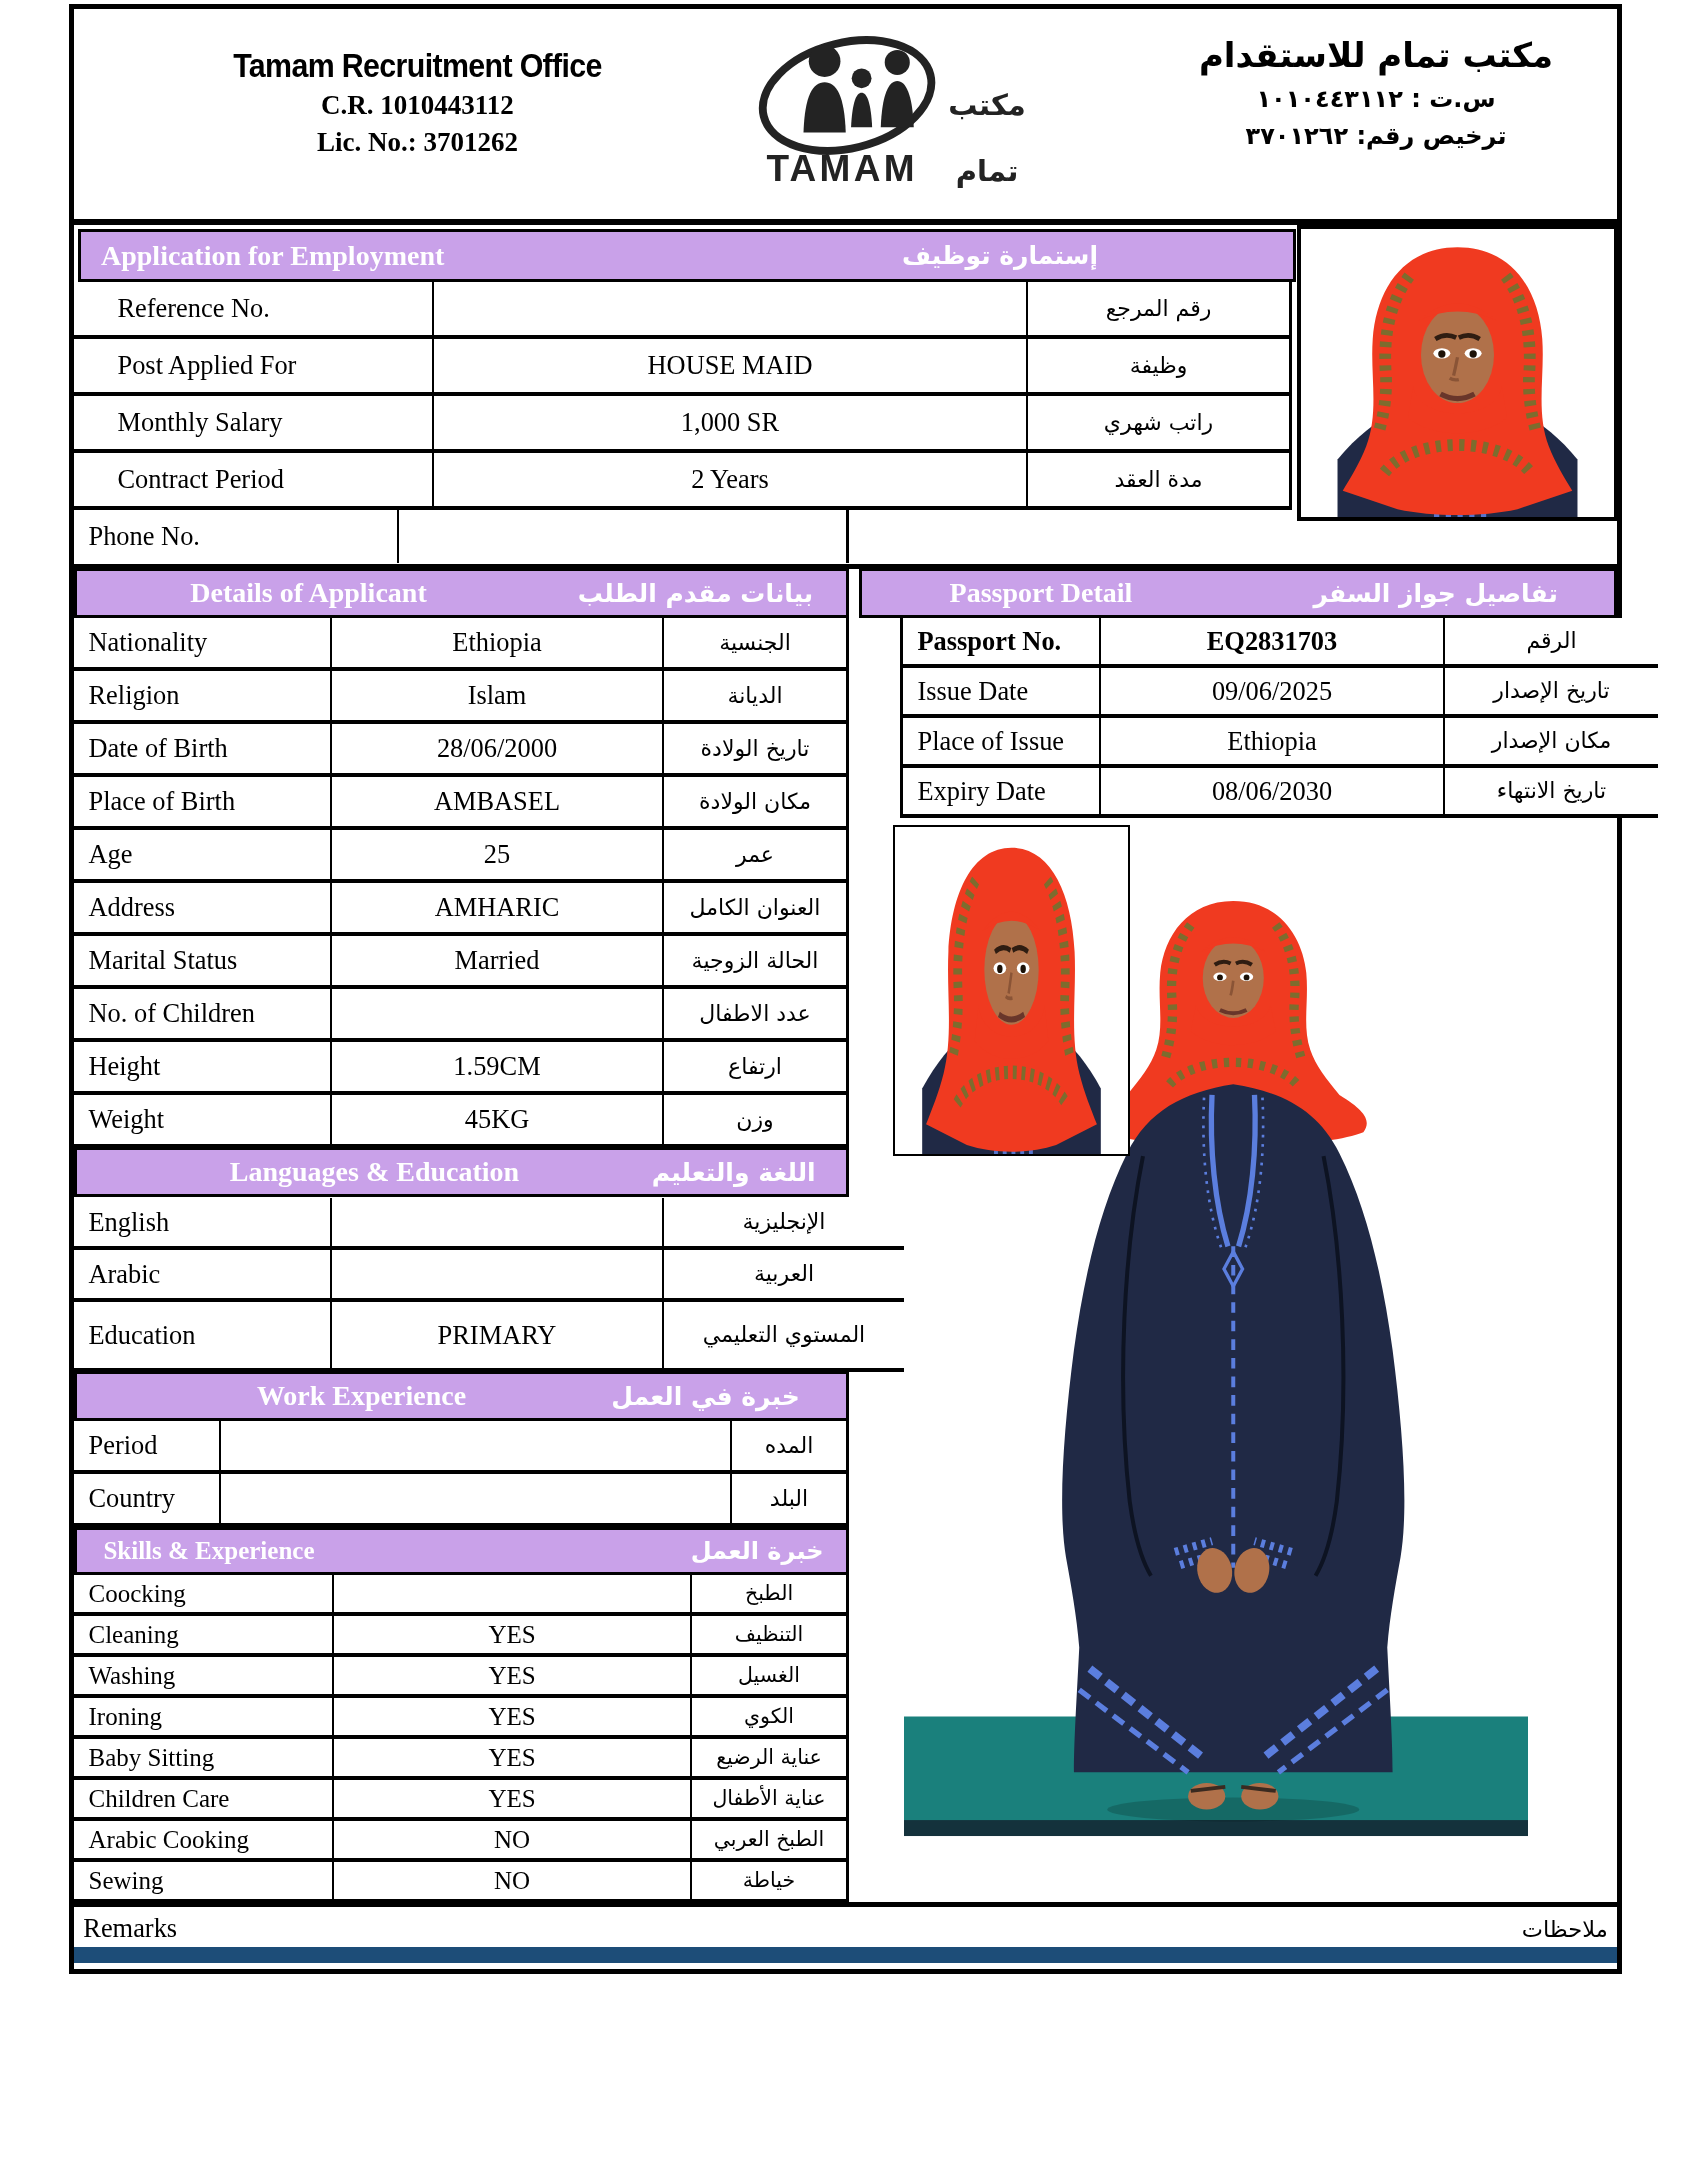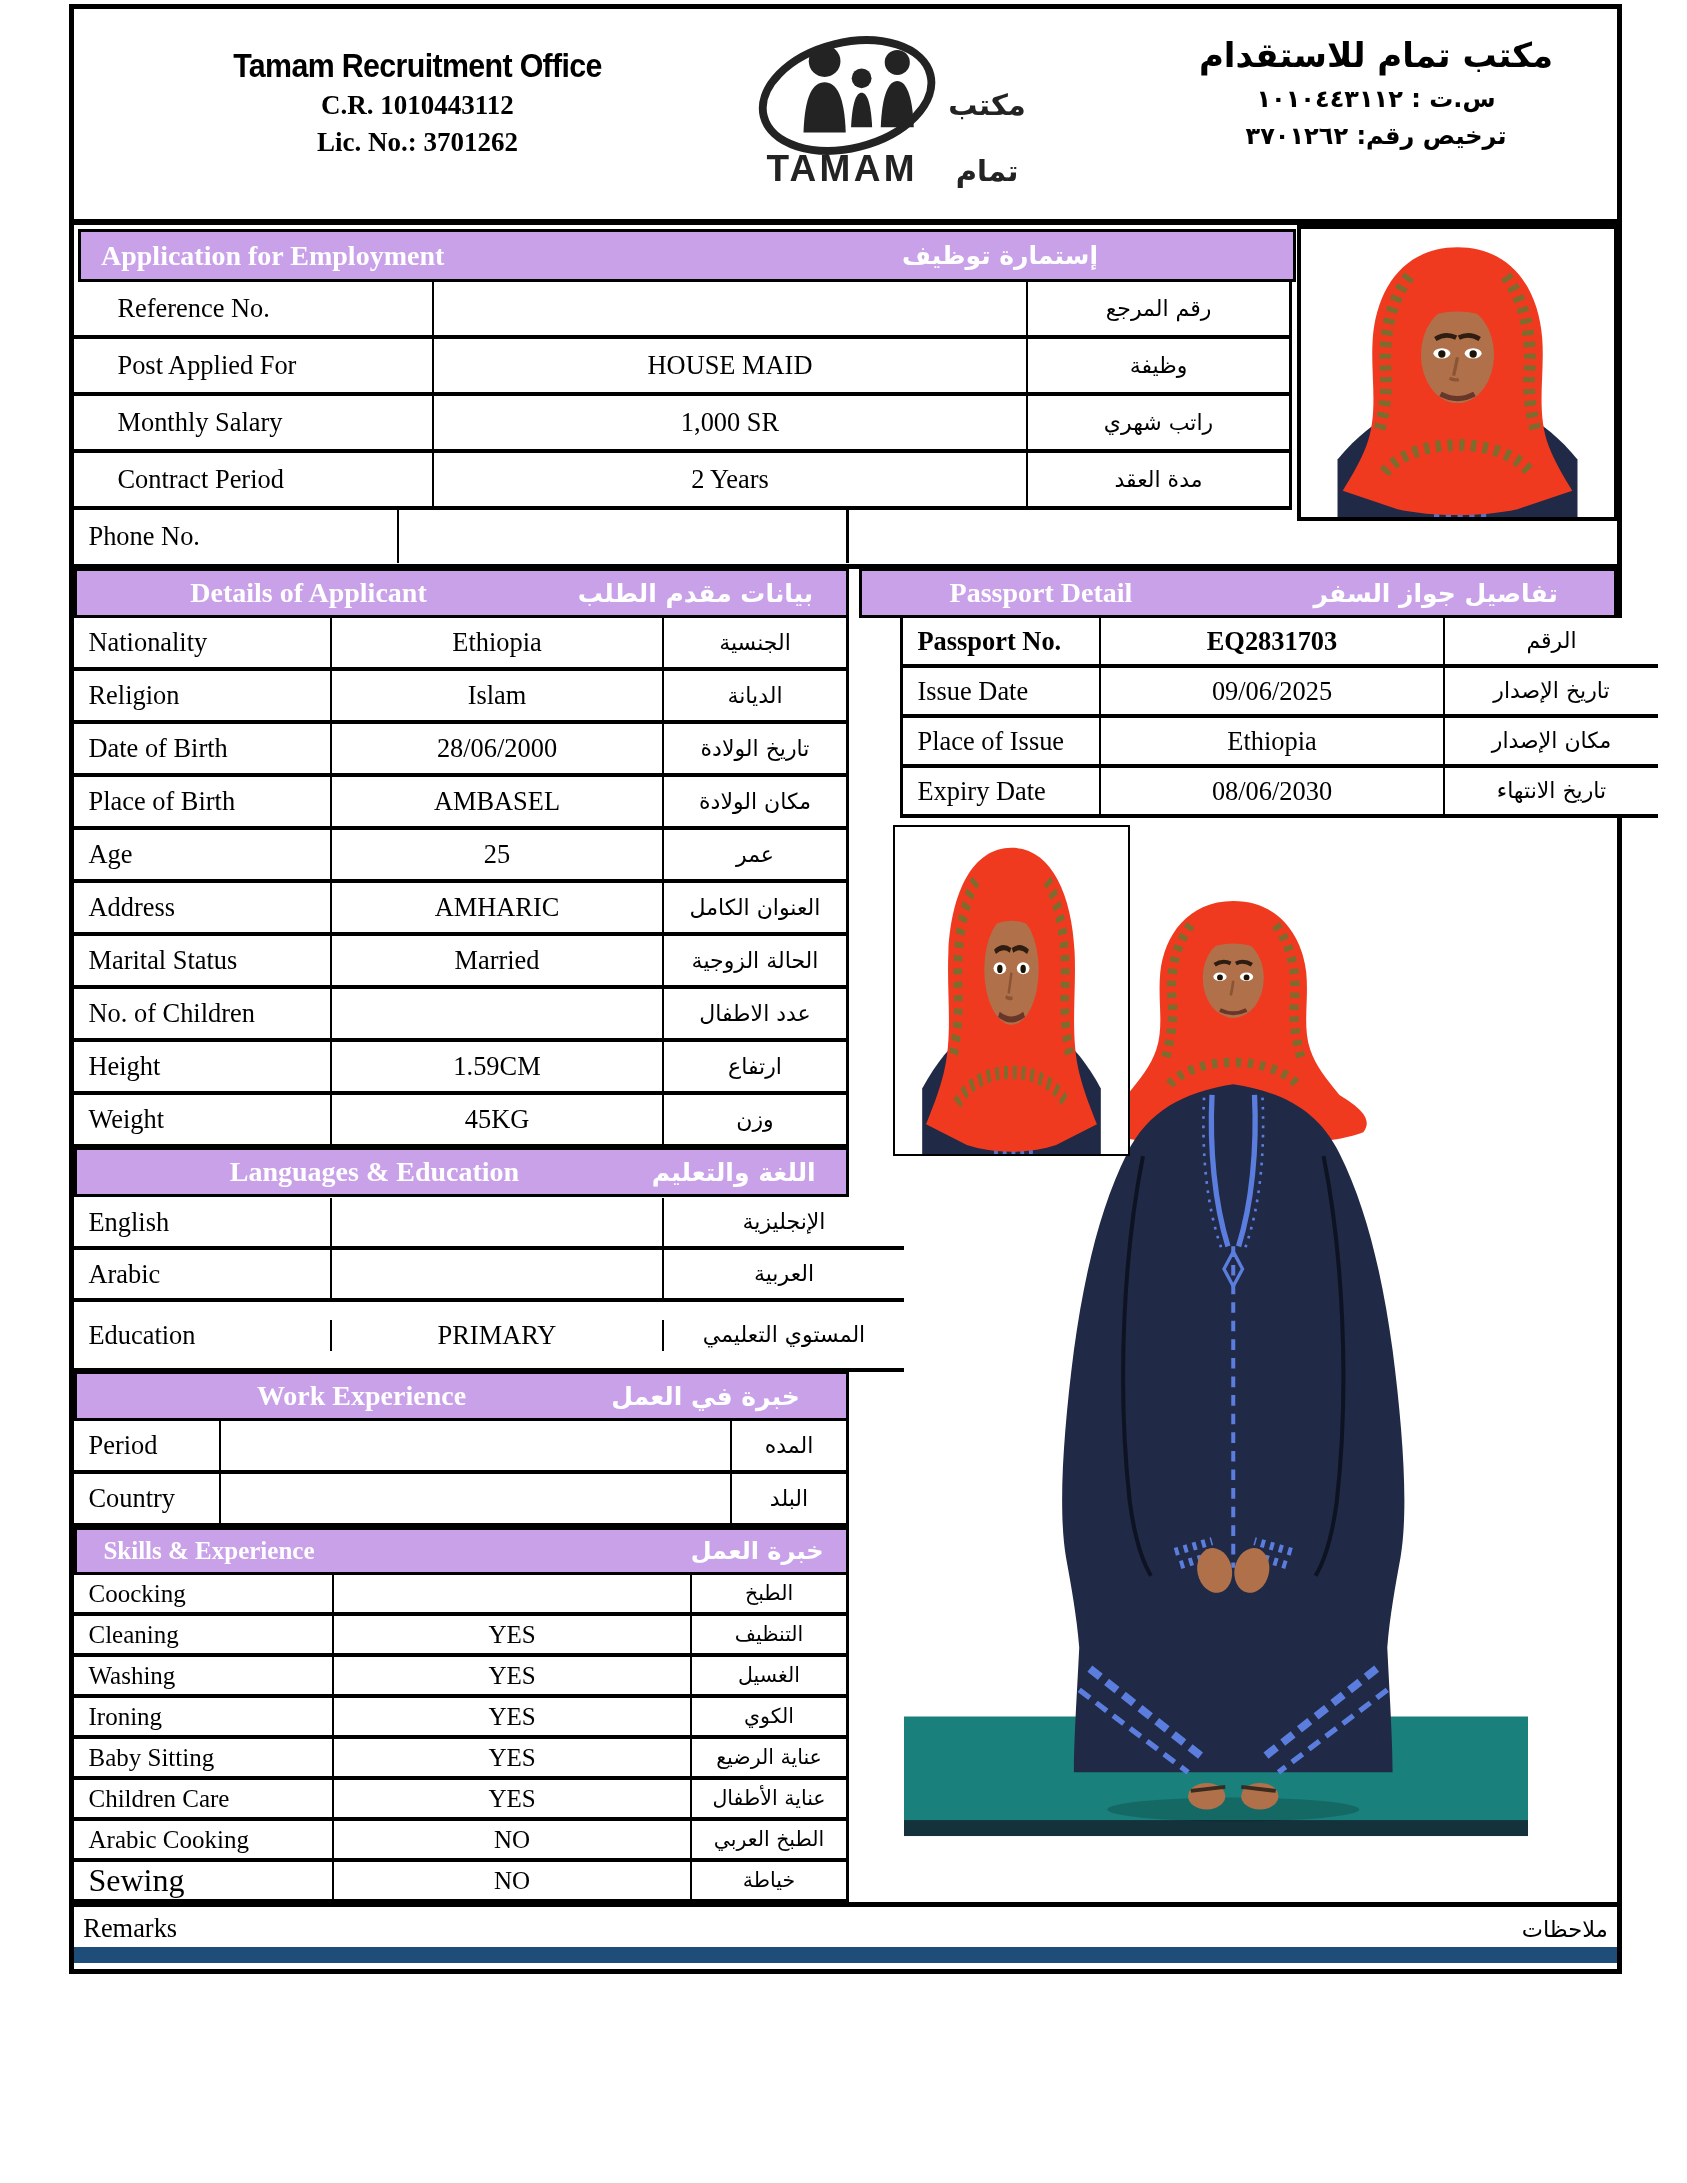--- a/index.html
+++ b/index.html
@@ -29,21 +29,21 @@
   .bl5{border-left:3.3px solid #000;margin-left:41px;}
   .trow{display:flex;box-sizing:border-box;border-bottom:4px solid #000;background:#fff;}
   .cell{box-sizing:border-box;display:flex;align-items:center;overflow:hidden;}
   .lab{justify-content:flex-start;padding-left:14.5px;font-size:26.4px;}
   .val{justify-content:center;font-size:26.4px;text-align:center;}
   .arc{justify-content:center;font-family:"DejaVu Sans",sans-serif;font-size:22px;direction:rtl;text-align:center;line-height:1.25;flex:1;}
   .b1{border-right:2.6px solid #000;}
   .b2{border-right:3.3px solid #000;}
   .bold{font-weight:bold;}
   .hA{height:57px;padding-left:29px;} .hD{height:53px;} .hP{height:50px;}
-  .hL{height:52px;} .hE{height:70px;align-items:center;} .hW{height:53px;} .hS{height:41px;}
+  .hL{height:52px;} .hE{height:70px;} .hW{height:53px;} .hS{height:41px;}
   .wA1{width:331px;} .wA2{width:594px;}
   .wPh1{width:325px;} .wPh2{width:450px;}
   .wD1{width:258px;} .wD2{width:332px;}
   .wP1{width:198px;} .wP2{width:344px;}
   .wW1{width:147px;} .wW2{width:511px;}
   .wS1{width:260px;} .wS2{width:358px;}
   .name-cell{flex:1;display:flex;align-items:center;justify-content:center;padding-left:284px;
              font-weight:bold;font-size:30px;letter-spacing:0.7px;}
   .hline{background:#000;}
   .navybar{background:#1d4d78;}
@@ -369,21 +369,21 @@
         <div class="cell lab b1 wS1" style="font-size:25px;">Children Care</div>
         <div class="cell val b1 wS2" style="font-size:25px;">YES</div>
         <div class="cell arc" style="font-size:20.5px;">عناية الأطفال</div>
       </div>
       <div class="trow hS">
         <div class="cell lab b1 wS1" style="font-size:25px;">Arabic Cooking</div>
         <div class="cell val b1 wS2" style="font-size:25px;">NO</div>
         <div class="cell arc" style="font-size:20.5px;">الطبخ العربي</div>
       </div>
       <div class="trow hS">
-        <div class="cell lab b1 wS1" style="font-size:32px;">Sewing</div>
+        <div class="cell lab b1 wS1" style="font-size:25px;">Sewing</div>
         <div class="cell val b1 wS2" style="font-size:25px;">NO</div>
         <div class="cell arc" style="font-size:20.5px;">خياطة</div>
       </div>
     </div>
 
     <div class="abs hline" style="left:0;top:1677px;width:1543px;height:5.3px;"></div>
     <div class="abs remarks" style="left:0;top:1685px;width:1543px;height:37px;padding:0 9.3px;">
       <span>Remarks</span>
       <span class="rar">ملاحظات</span>
     </div>

